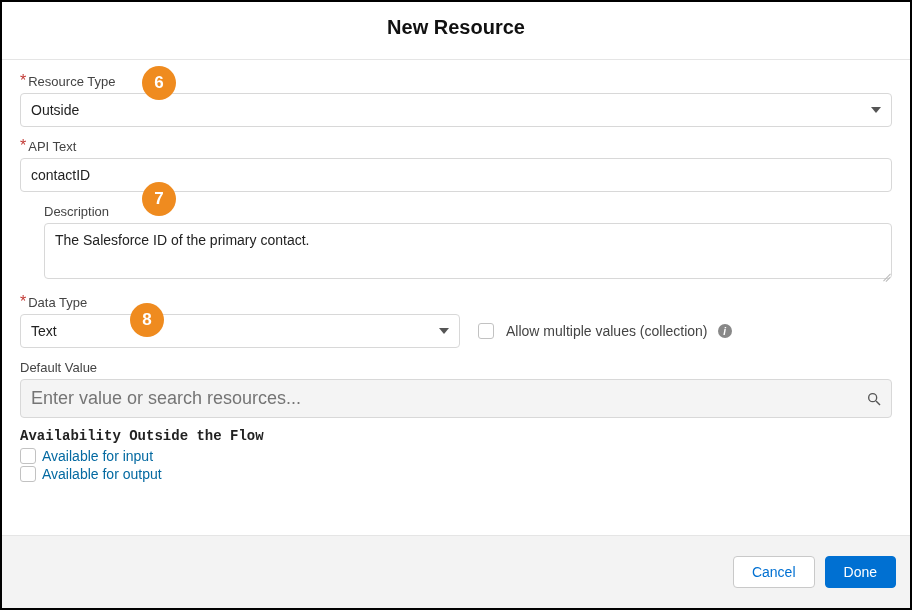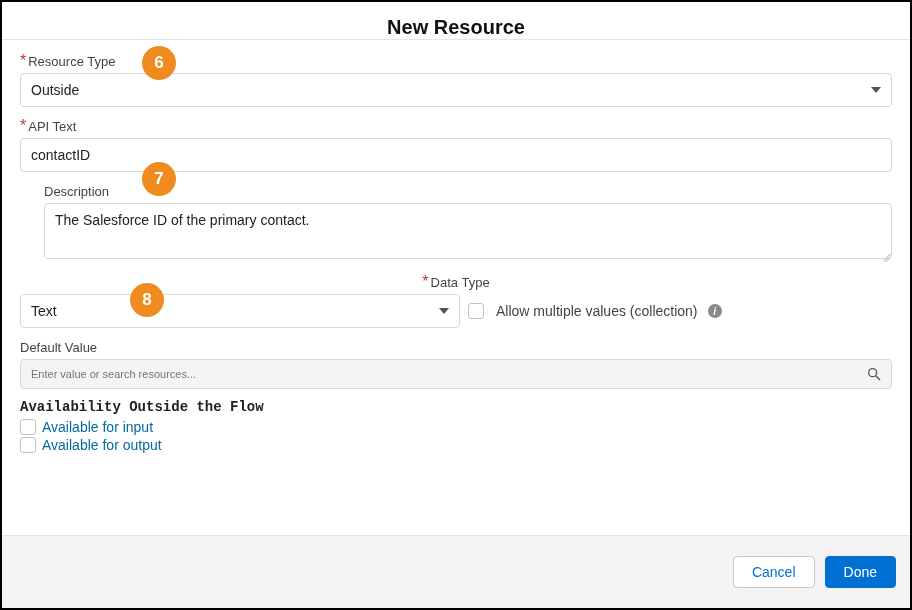--- a/index.html
+++ b/index.html
@@ -12,21 +12,21 @@
   .modal {
     width: 912px;
     height: 610px;
     border: 2px solid #000;
     display: flex;
     flex-direction: column;
     position: relative;
   }
   .header {
     text-align: center;
-    padding: 14px 0 0;
+    padding: 14px 0 20px;
     border-bottom: 1px solid #e5e5e5;
   }
   .header h2 {
     margin: 0;
     font-size: 20px;
     font-weight: 600;
     color: #111;
   }
   .body {
     flex: 1;
@@ -81,21 +81,21 @@
     background: #bbb;
     height: 1px;
     transform: rotate(-45deg);
   }
   .resize-handle::before { width: 10px; right: -2px; bottom: 3px; }
   .resize-handle::after  { width: 6px;  right: -1px; bottom: 1px; }
 
   .row-dt {
     display: flex;
     align-items: center;
-    gap: 8px;
+    gap: 18px;
   }
   .dt-select { width: 440px; }
   .chk {
     width: 16px; height: 16px;
     border: 1px solid #c2c2c2;
     border-radius: 3px;
     background: #fff;
     display: inline-block;
     vertical-align: middle;
     margin-right: 6px;
@@ -114,21 +114,21 @@
     justify-content: center;
     font-style: italic;
     margin-left: 4px;
   }
   .default-wrap { position: relative; }
   .default-wrap input {
     width: 100%;
     border: 1px solid #d8d8d8;
     border-radius: 4px;
     background: #f4f4f4;
-    font-size: 11px;
+    font-size: 18px;
     color: #666;
     padding: 8px 32px 8px 10px;
   }
   .search-icon {
     position: absolute;
     right: 10px; top: 50%;
     transform: translateY(-50%);
     width: 16px; height: 16px;
     pointer-events: none;
   }
@@ -205,21 +205,21 @@
 
     <div class="field" style="position:relative;padding-left:24px;">
       <span class="label">Description</span>
       <div style="position:relative;">
         <textarea class="textarea-box" style="">The Salesforce ID of the primary contact.</textarea>
         <span class="resize-handle"></span>
       </div>
       <div class="callout" style="left:122px; top:-20px;">7</div>
     </div>
 
-    <div class="field" style="position:relative;text-align:center;">
+    <div class="field" style="position:relative;">
       <div>
         <span class="req">*</span><span class="label">Data Type</span>
       </div>
       <div class="row-dt">
         <div class="select-box dt-select">
           <span>Text</span>
           <span class="tri-down"></span>
         </div>
         <label class="chk-label">
           <span class="chk"></span>

